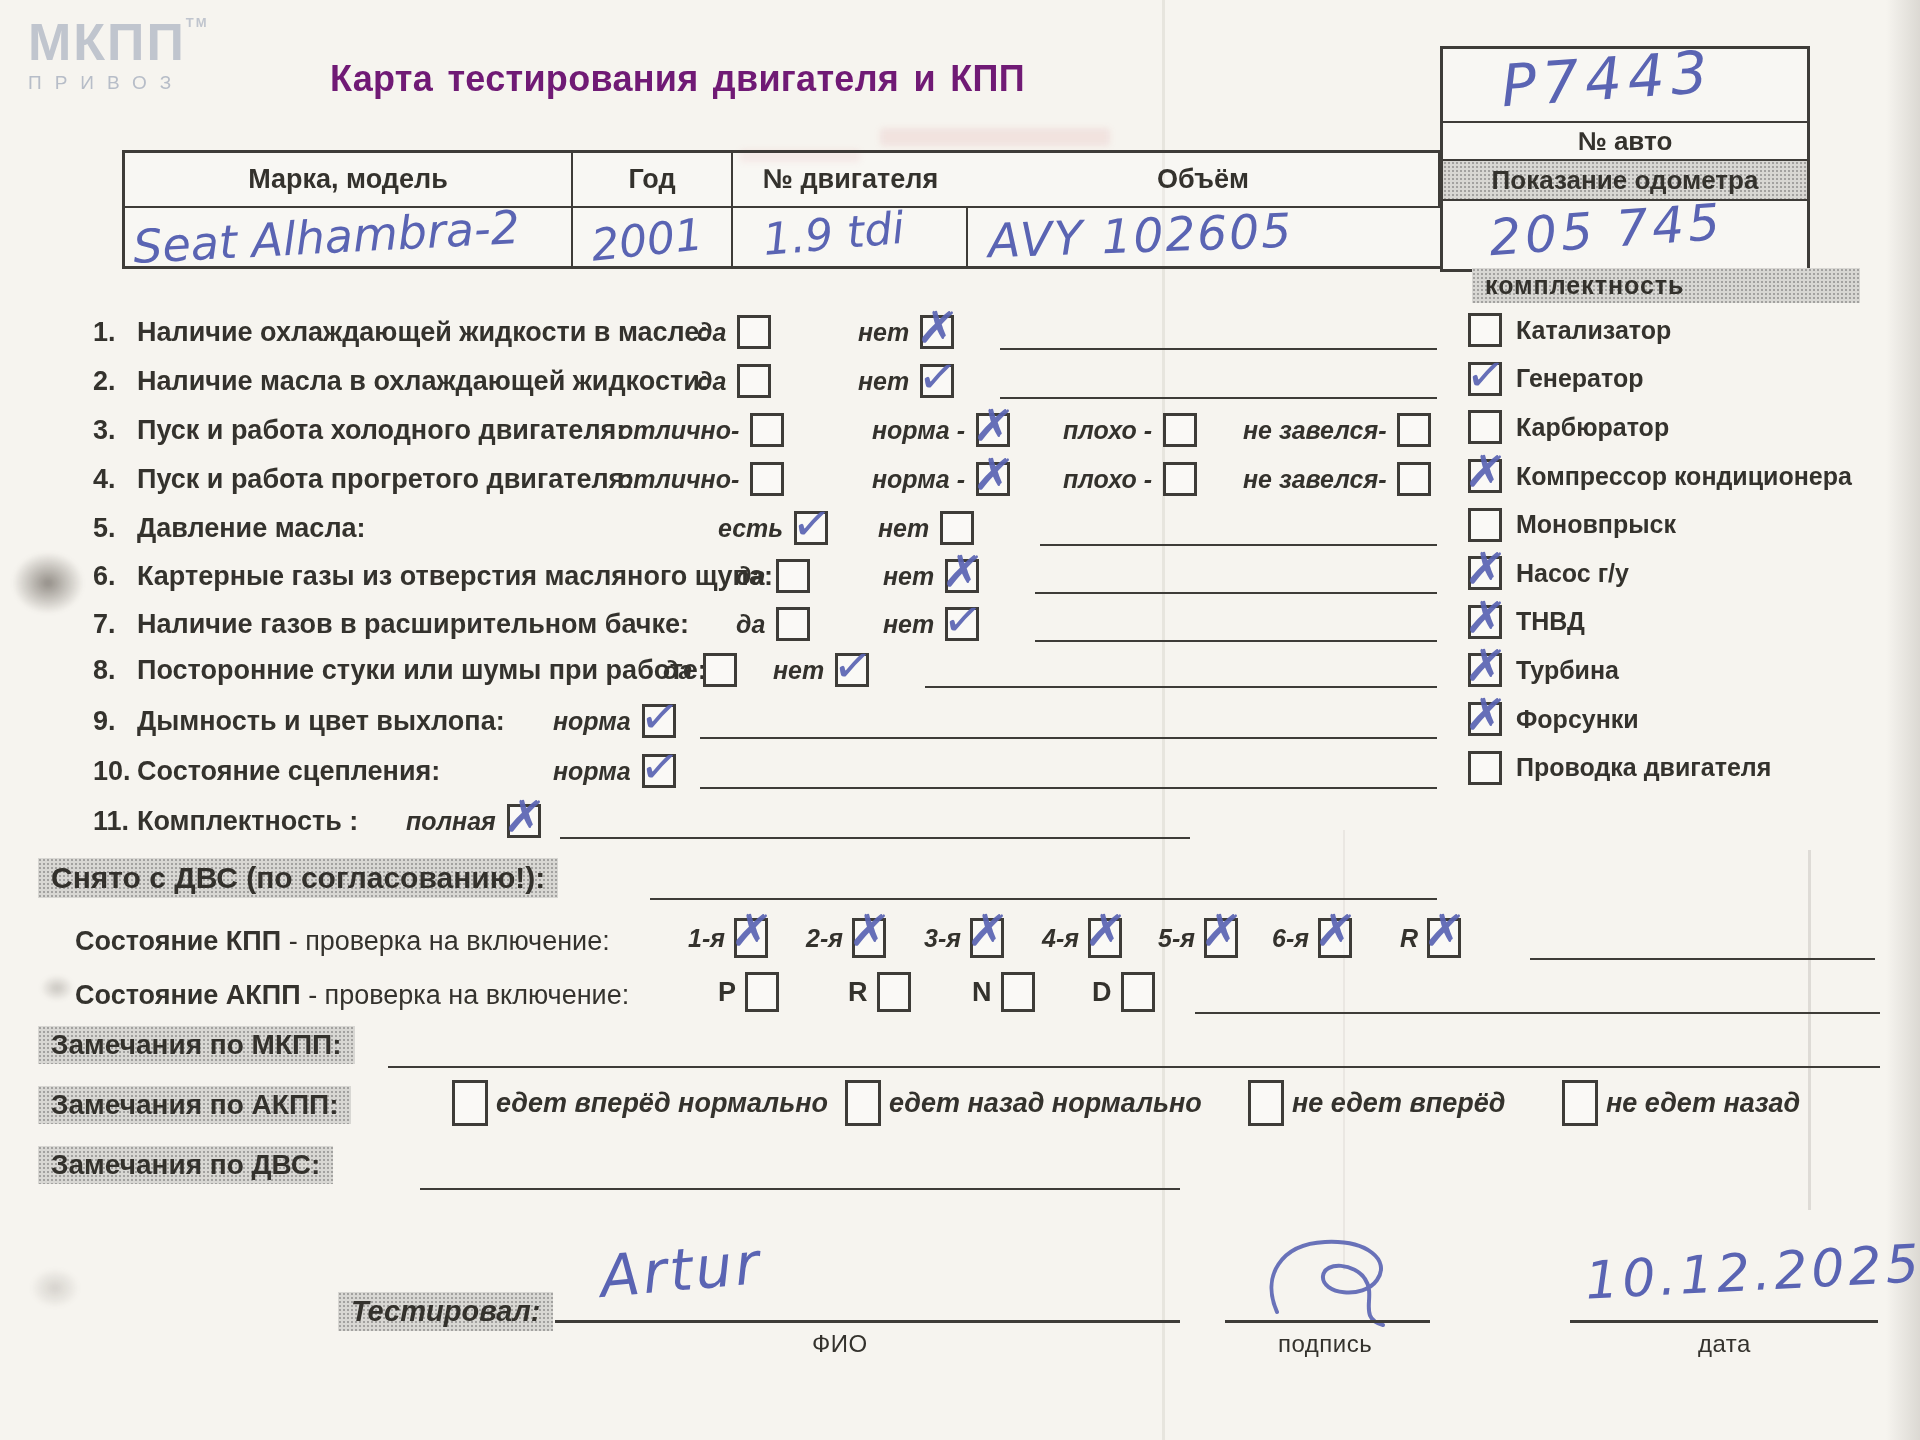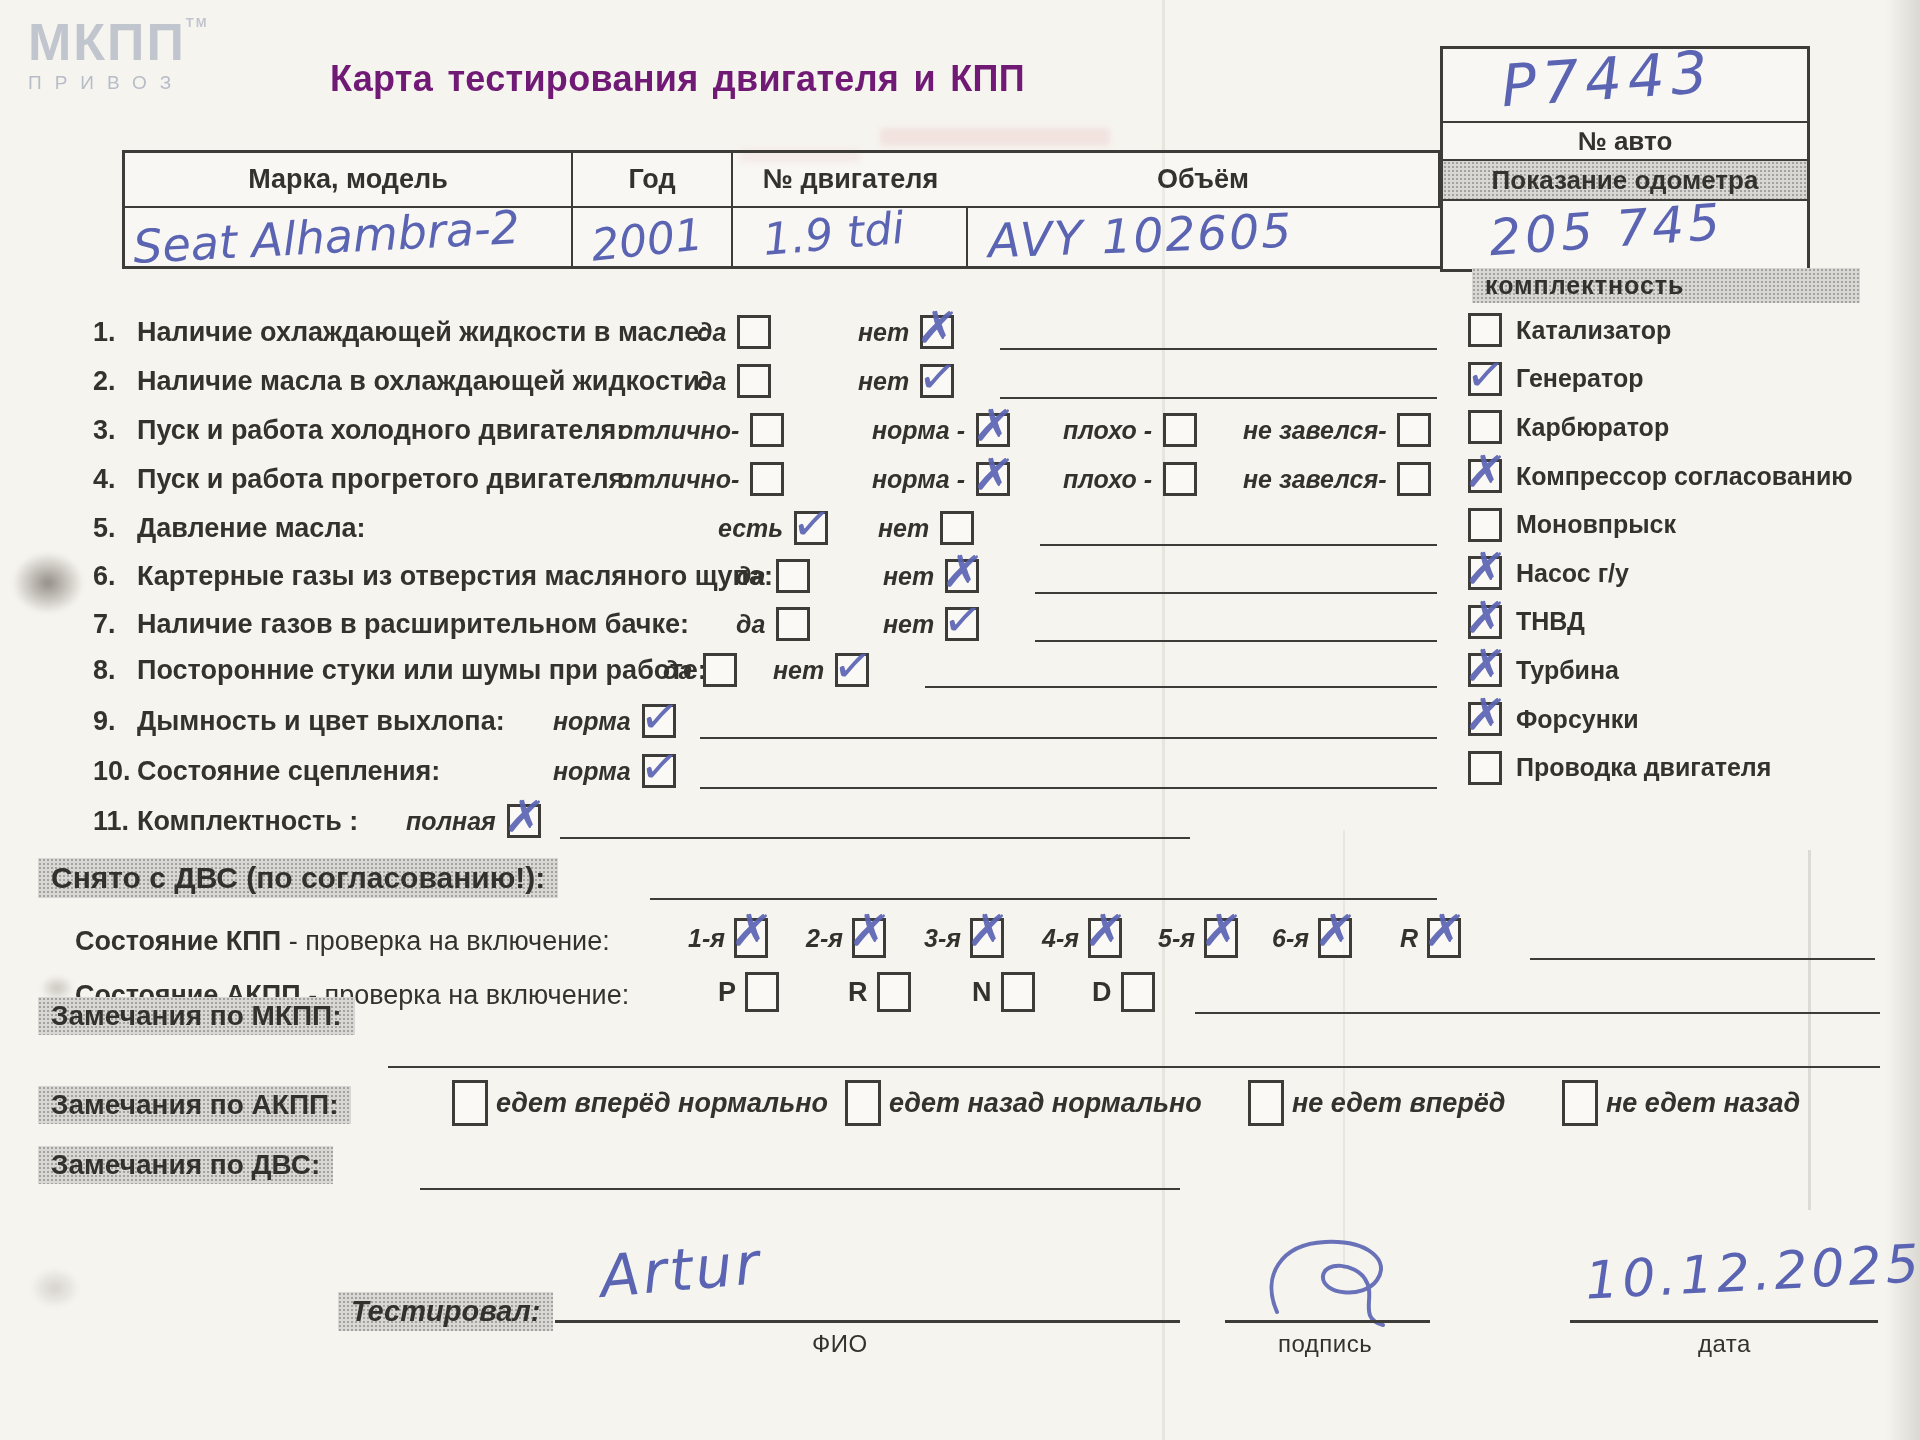--- a/index.html
+++ b/index.html
@@ -140,21 +140,21 @@
   <div class="eq">
       <span class="cb">
         <span class="mark"></span>
       </span>
       <span class="elbl">Карбюратор</span>
     </div>
   <div class="eq">
       <span class="cb">
         <span class="mark">✗</span>
       </span>
-      <span class="elbl">Компрессор согласованию</span>
+      <span class="elbl">Компрессор кондиционера</span>
     </div>
   <div class="eq">
       <span class="cb">
         <span class="mark"></span>
       </span>
       <span class="elbl">Моновпрыск</span>
     </div>
   <div class="eq">
       <span class="cb">
         <span class="mark">✗</span>
@@ -461,21 +461,21 @@
     </span>
   <span class="gear" style="left:1092px">
       <span class="plbl">D</span>
       <span class="cb cbg">
         <span class="mark"></span>
       </span>
     </span>
   <span class="wline" style="left:1195px;width:685px;top:40px"></span>
 </div>
 
-<div class="abs hatch glabel" style="left:38px;top:997px;font-size:28px">Замечания по МКПП:</div>
+<div class="abs hatch glabel" style="left:38px;top:1026px;font-size:28px">Замечания по МКПП:</div>
 <span class="wline abs" style="left:388px;top:1066px;width:1492px"></span>
 
 <div class="abs hatch glabel" style="left:38px;top:1086px;font-size:28px">Замечания по АКПП:</div>
 <div class="abs" style="left:0;top:1080px;width:1920px;height:50px">
   <span class="ropt" style="left:452px">
       <span class="cbr">
         <span class="mark"></span>
       </span>
       <span class="rlbl">едет вперёд нормально</span>
     </span>

